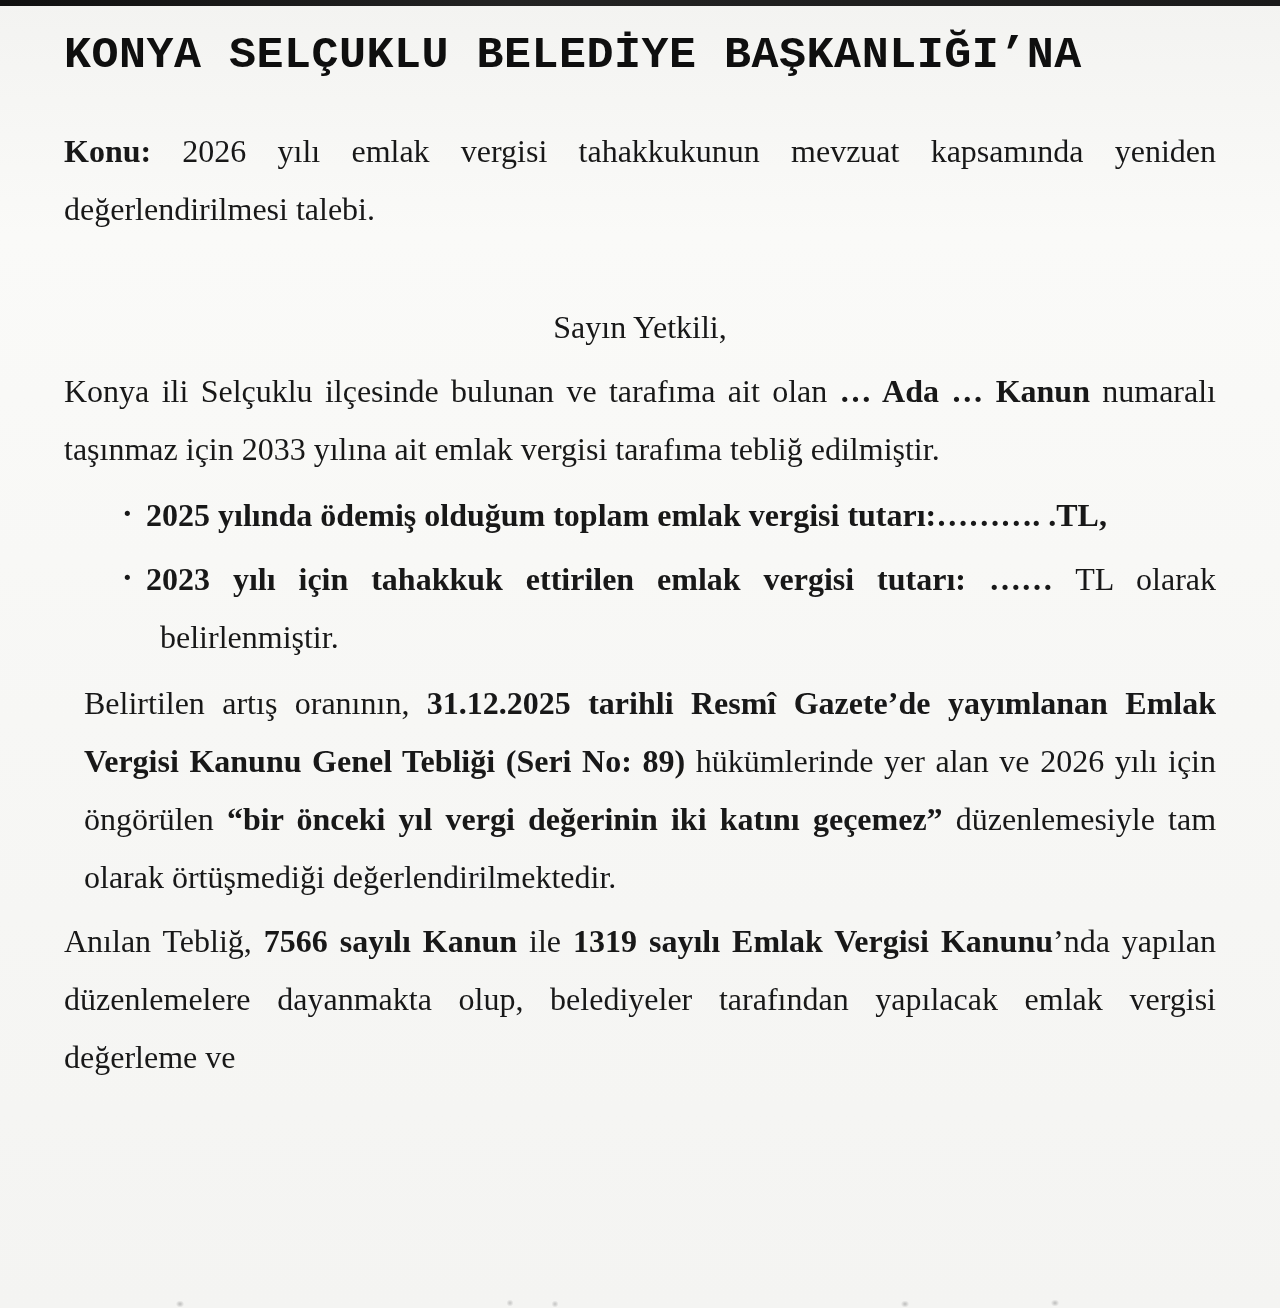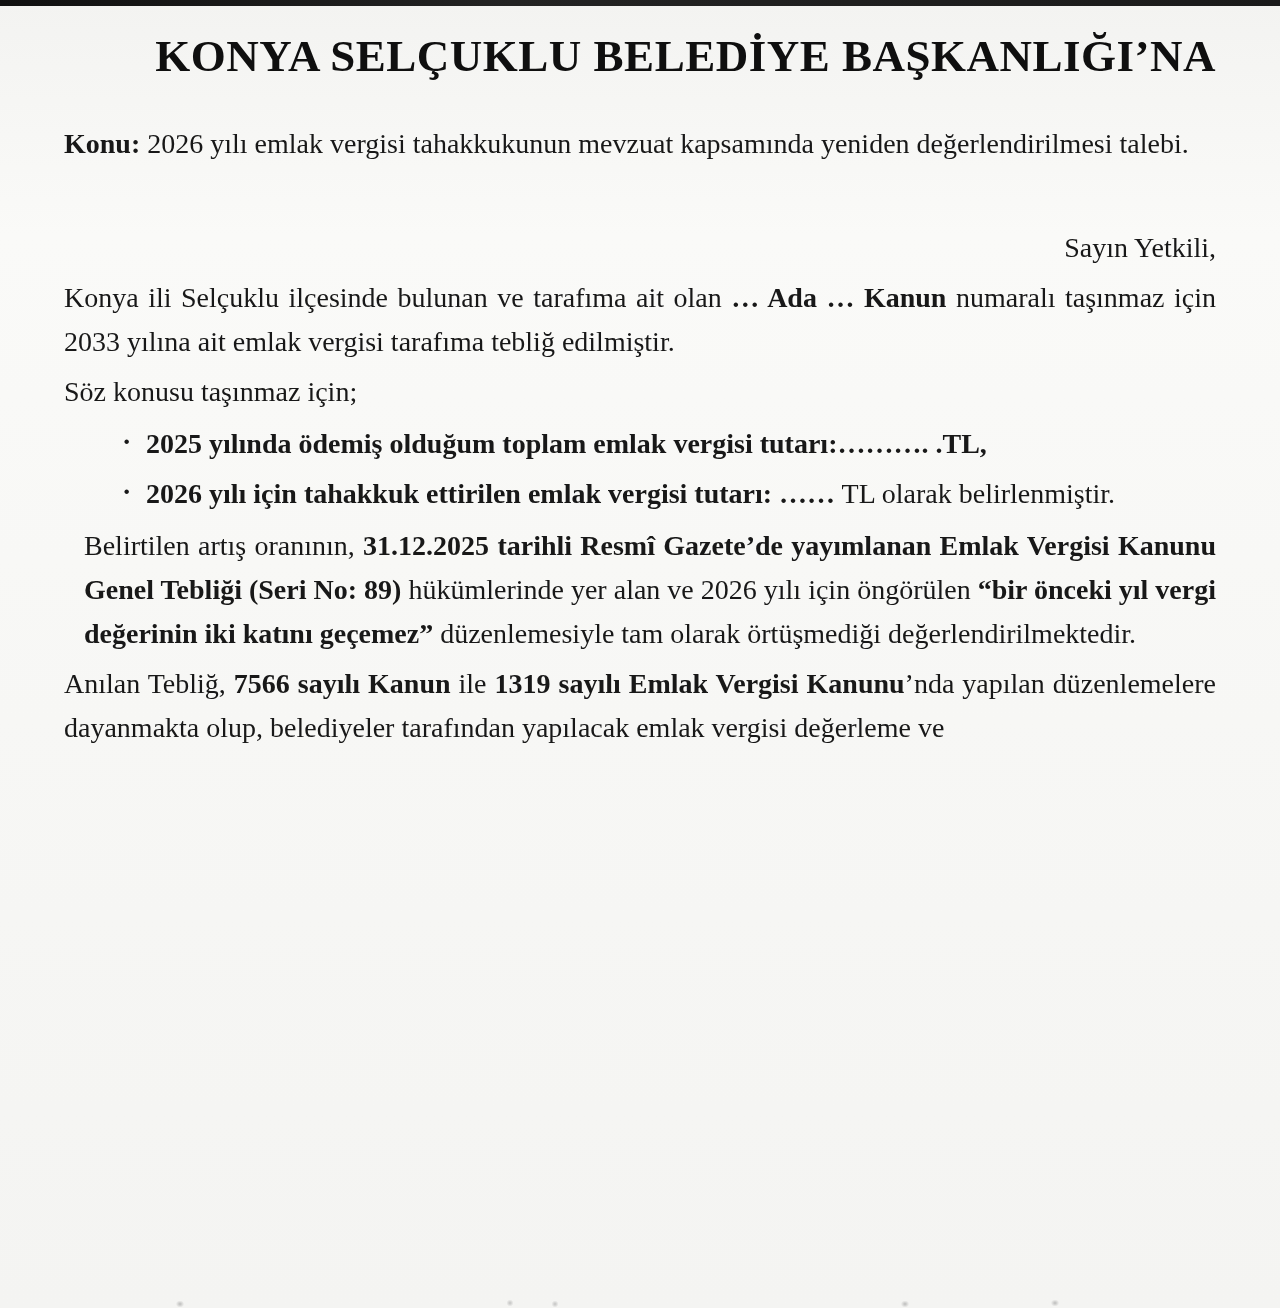--- a/index.html
+++ b/index.html
@@ -19,36 +19,37 @@
     position:absolute;top:0;left:0;width:100%;height:6px;
     background:linear-gradient(90deg,#101010,#232323 40%,#1a1a1a);
   }
   .content{
     position:absolute;top:6px;left:0;right:0;
     padding:0 64px 0 64px;
     filter:blur(0.35px) contrast(1.05);
   }
   h1.doc-title{
     margin:20px 0 0 0;
-    text-align:right;
+    text-align:left;
     font-size:45px;
     font-weight:bold;
     letter-spacing:0.5px;
     color:#141414;
     line-height:60px;
+    font-family:Liberation Mono, monospace;
   }
   p{margin:0;}
   .body-text{
-    font-size:28px;
-    line-height:44px;
+    font-size:32px;
+    line-height:58px;
     text-align:justify;
     color:#1d1d1d;
   }
   .subject{margin-top:36px;}
-  .greeting{margin-top:60px;text-align:right;}
+  .greeting{margin-top:60px;text-align:center;}
   .p1{margin-top:6px;}
   .p2{margin-top:6px;text-align:left;}
   ul.bullet-list{
     margin:8px 0 0 0;padding:0;list-style:none;
   }
   ul.bullet-list li{
     position:relative;
     padding-left:96px;
     text-indent:-14px;
     font-weight:bold;
@@ -84,25 +85,24 @@
   <div class="content">
 
     <h1 class="doc-title">KONYA SELÇUKLU BELEDİYE BAŞKANLIĞI’NA</h1>
 
     <p class="body-text subject"><span class="b">Konu:</span><span class="r"> 2026 yılı emlak vergisi tahakkukunun mevzuat kapsamında yeniden değerlendirilmesi talebi.</span></p>
 
     <p class="body-text greeting">Sayın Yetkili,</p>
 
     <p class="body-text p1"><span class="r">Konya ili Selçuklu ilçesinde bulunan ve tarafıma ait olan </span><span class="b">… Ada … Kanun</span><span class="r"> numaralı taşınmaz için 2033 yılına ait emlak vergisi tarafıma tebliğ edilmiştir.</span></p>
 
-    <p class="body-text p2">Söz konusu taşınmaz için;</p>
 
     <ul class="bullet-list body-text">
       <li><span class="bullet-marker">·</span><span class="b">2025 yılında ödemiş olduğum toplam emlak vergisi tutarı:………. .TL,</span></li>
-      <li><span class="bullet-marker">·</span><span class="b">2026 yılı için tahakkuk ettirilen emlak vergisi tutarı: ……</span><span class="r"> TL olarak belirlenmiştir.</span></li>
+      <li><span class="bullet-marker">·</span><span class="b">2023 yılı için tahakkuk ettirilen emlak vergisi tutarı: ……</span><span class="r"> TL olarak belirlenmiştir.</span></li>
     </ul>
 
     <p class="body-text p3"><span class="r">Belirtilen artış oranının, </span><span class="b">31.12.2025 tarihli Resmî Gazete’de yayımlanan Emlak Vergisi Kanunu Genel Tebliği (Seri No: 89)</span><span class="r"> hükümlerinde yer alan ve 2026 yılı için öngörülen </span><span class="b">“bir önceki yıl vergi değerinin iki katını geçemez”</span><span class="r"> düzenlemesiyle tam olarak örtüşmediği değerlendirilmektedir.</span></p>
 
     <p class="body-text p4"><span class="r">Anılan Tebliğ, </span><span class="b">7566 sayılı Kanun</span><span class="r"> ile </span><span class="b">1319 sayılı Emlak Vergisi Kanunu</span><span class="r">’nda yapılan düzenlemelere dayanmakta olup, belediyeler tarafından yapılacak emlak vergisi değerleme ve</span></p>
 
   </div>
 
   <div class="scan-artifacts-bottom"></div>
 </div>

